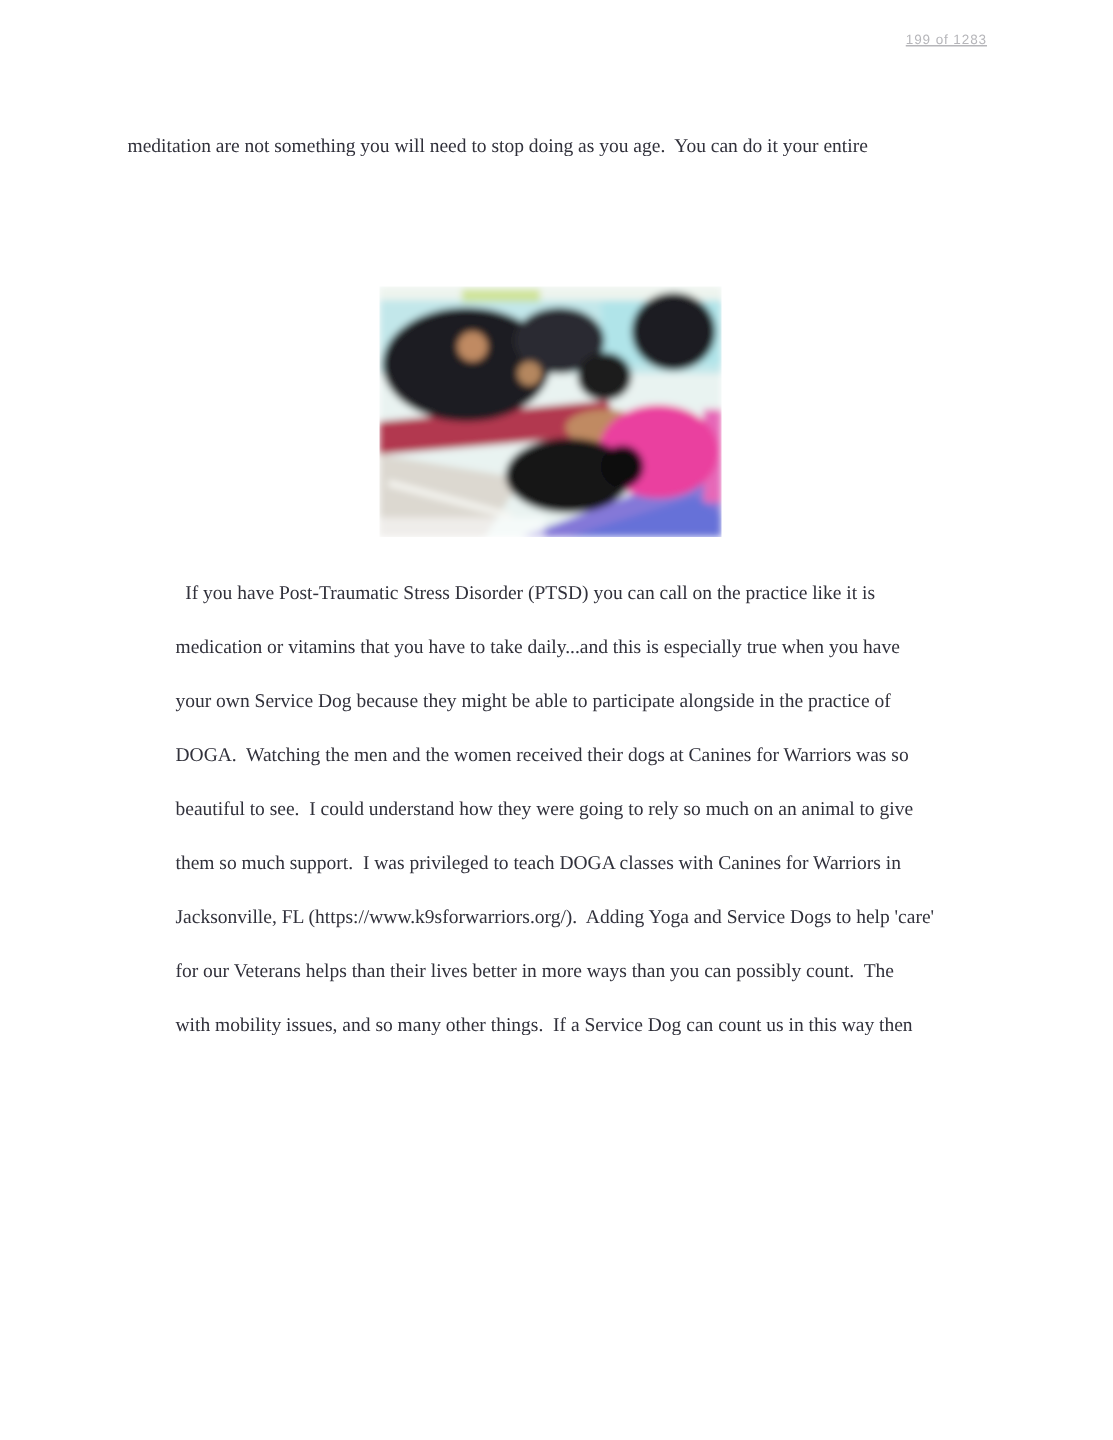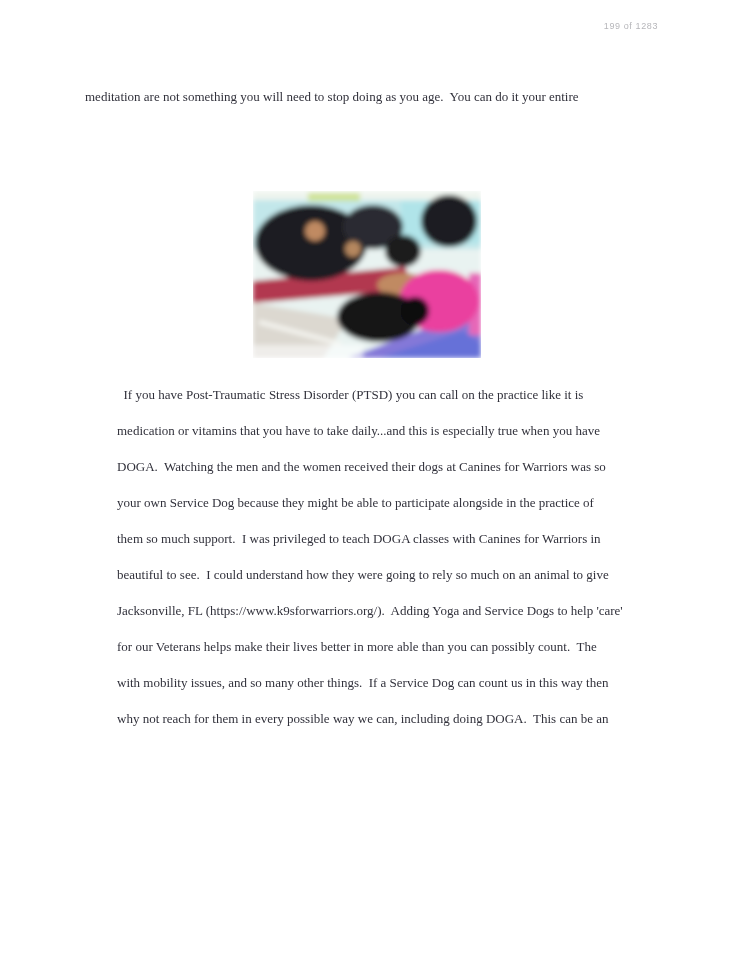--- a/index.html
+++ b/index.html
@@ -17,20 +17,21 @@
   }
   .page-indicator {
     position: absolute;
     top: 21px;
     right: 84px;
     font-family: "Liberation Sans", "DejaVu Sans", sans-serif;
     font-size: 9px;
     letter-spacing: 0.6px;
     color: #b6b6ba;
     filter: blur(0.4px);
+    text-decoration: underline;
   }
   .body-text {
     position: absolute;
     left: 85px;
     width: 575px;
     color: #31313b;
     font-size: 13px;
     filter: blur(0.35px);
   }
   .body-text .line {
@@ -106,23 +107,22 @@
         <circle cx="162" cy="120" r="14" fill="#0d0d10"></circle>
 
         <rect x="0" y="154" width="110" height="13" fill="#ffffff" opacity="0.55"></rect>
       </g>
     </svg>
   </figure>
 
   <div class="body-text" id="paragraph-2">
     <div class="line">  If you have Post-Traumatic Stress Disorder (PTSD) you can call on the practice like it is</div>
     <div class="line">medication or vitamins that you have to take daily...and this is especially true when you have</div>
+    <div class="line">your own Service Dog because they might be able to participate alongside in the practice of</div>
     <div class="line">DOGA.  Watching the men and the women received their dogs at Canines for Warriors was so</div>
-    <div class="line">your own Service Dog because they might be able to participate alongside in the practice of</div>
+    <div class="line">beautiful to see.  I could understand how they were going to rely so much on an animal to give</div>
     <div class="line">them so much support.  I was privileged to teach DOGA classes with Canines for Warriors in</div>
-    <div class="line">beautiful to see.  I could understand how they were going to rely so much on an animal to give</div>
     <div class="line">Jacksonville, FL (https://www.k9sforwarriors.org/).  Adding Yoga and Service Dogs to help 'care'</div>
-    <div class="line">for our Veterans helps make their lives better in more able than you can possibly count.  The</div>
+    <div class="line">for our Veterans helps than their lives better in more ways than you can possibly count.  The</div>
     <div class="line">with mobility issues, and so many other things.  If a Service Dog can count us in this way then</div>
-    <div class="line">why not reach for them in every possible way we can, including doing DOGA.  This can be an</div>
   </div>
 
 </div>
 
 </body></html>

